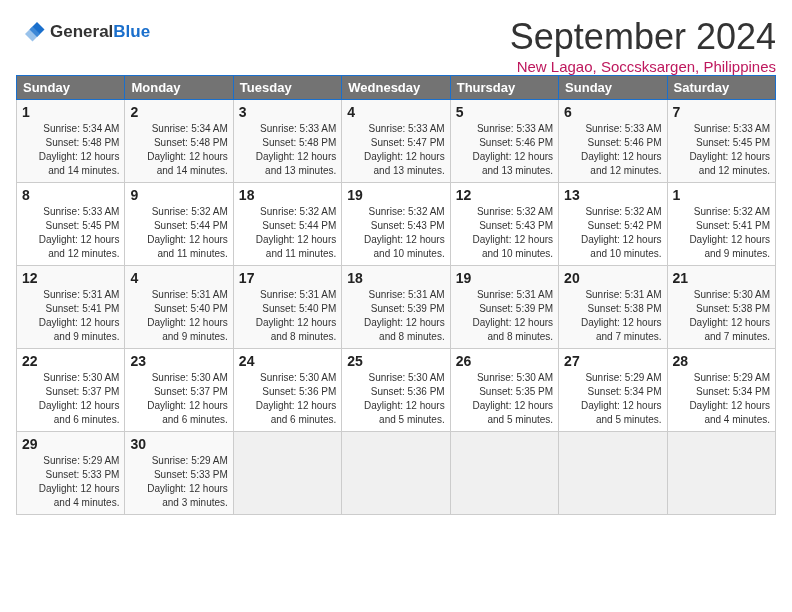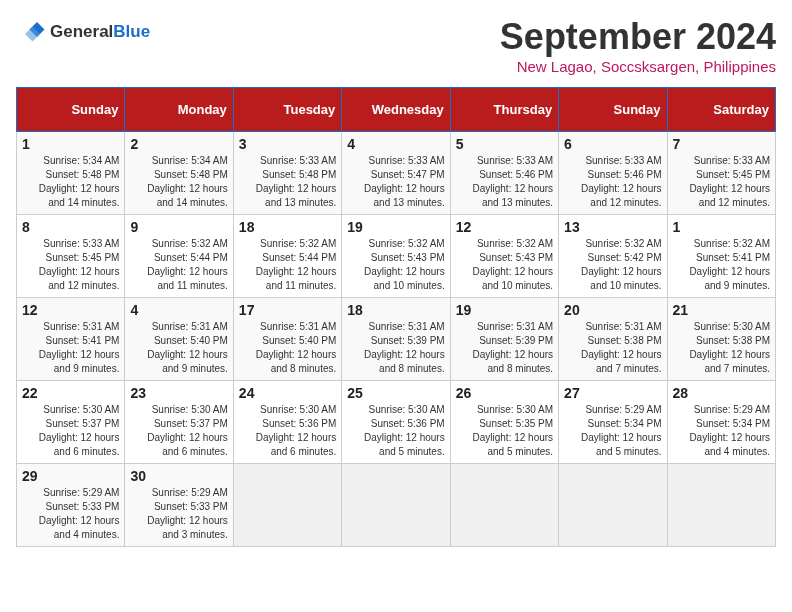--- a/index.html
+++ b/index.html
@@ -7,55 +7,55 @@
       font-family: Arial, sans-serif;
       background: #fff;
       width: 792px;
       min-height: 612px;
       padding: 16px;
     }
     .header {
       display: flex;
       align-items: flex-start;
       justify-content: space-between;
-      margin-bottom: 12px;
+      margin-bottom: 0;
     }
     .logo {
       display: flex;
       align-items: center;
       font-size: 18px;
       font-weight: bold;
     }
     .logo-icon {
       width: 30px;
       height: 30px;
       margin-right: 4px;
     }
     .title-block {
       text-align: right;
     }
     .month-title {
       font-size: 36px;
-      font-weight: bold;
+      font-weight: normal;
       color: #333;
     }
     .location {
       font-size: 15px;
       color: #be185d;
     }
     table {
       width: 100%;
       border-collapse: collapse;
       font-size: 11px;
     }
     thead th {
-      background-color: #b91c1c;
+      background-color: #737373;
       color: #fff;
-      text-align: right;
-      padding: 14px 6px;
+      text-align: left;
+      padding: 4px 6px;
       font-size: 13px;
       font-weight: bold;
       border: 1px solid #1a6fcc;
     }
     tbody td {
       border: 1px solid #ccc;
       vertical-align: top;
       padding: 4px 5px;
       width: calc(100% / 7);
       min-height: 80px;

